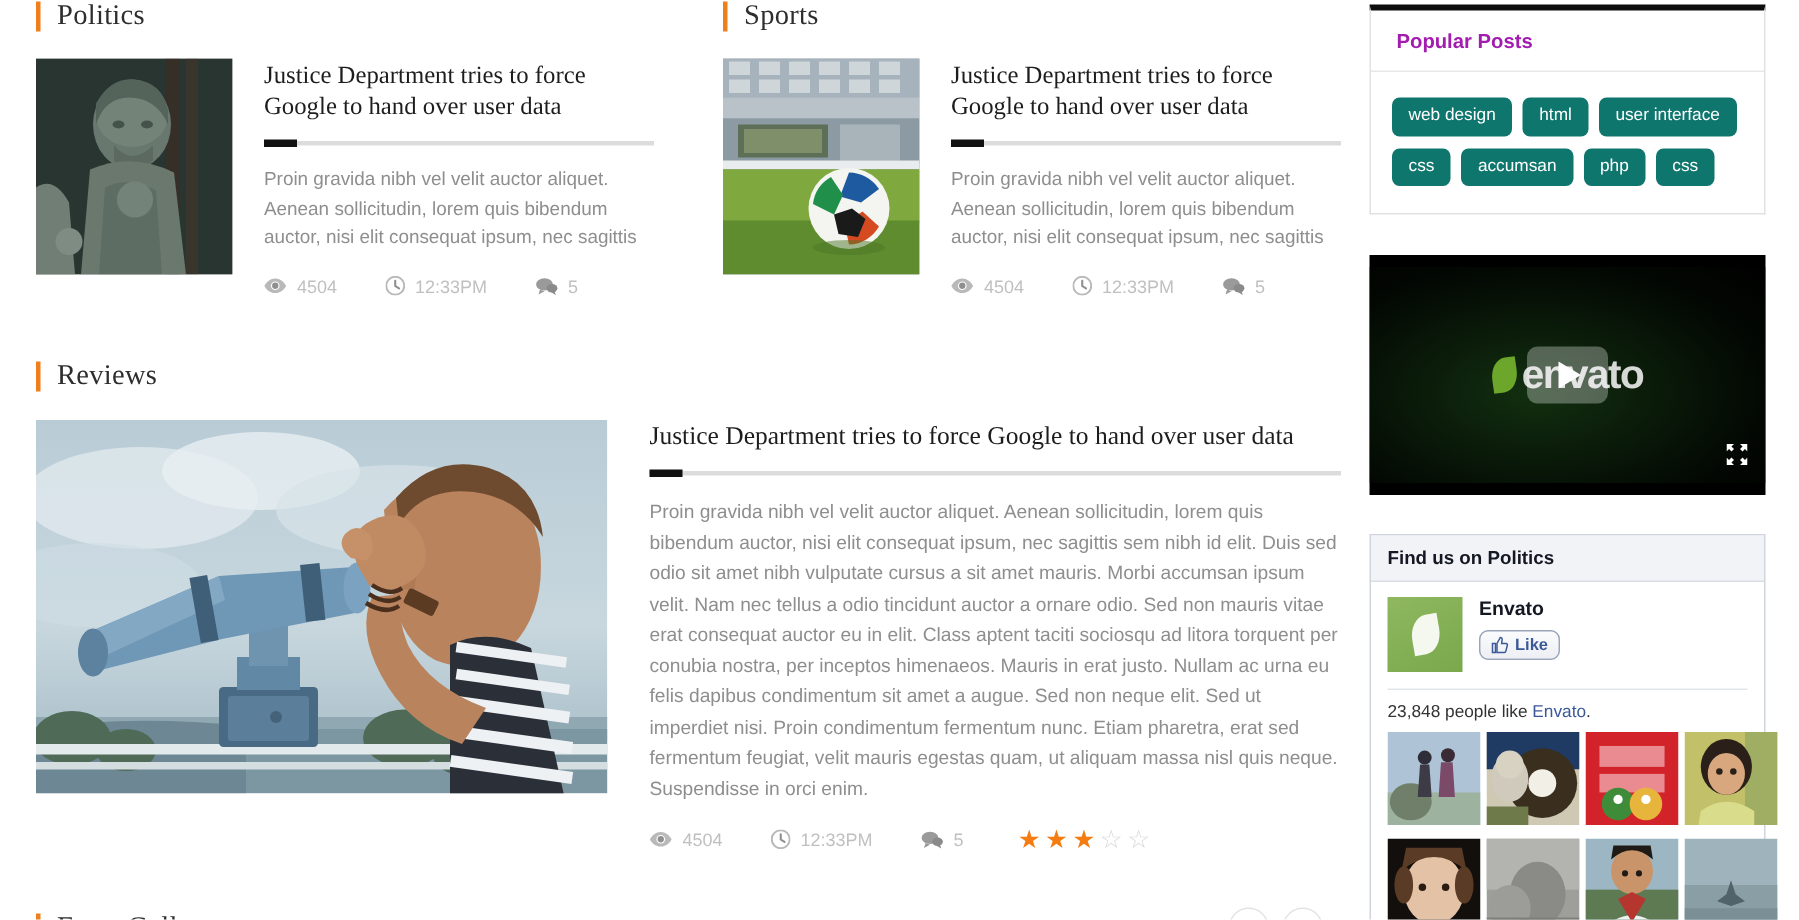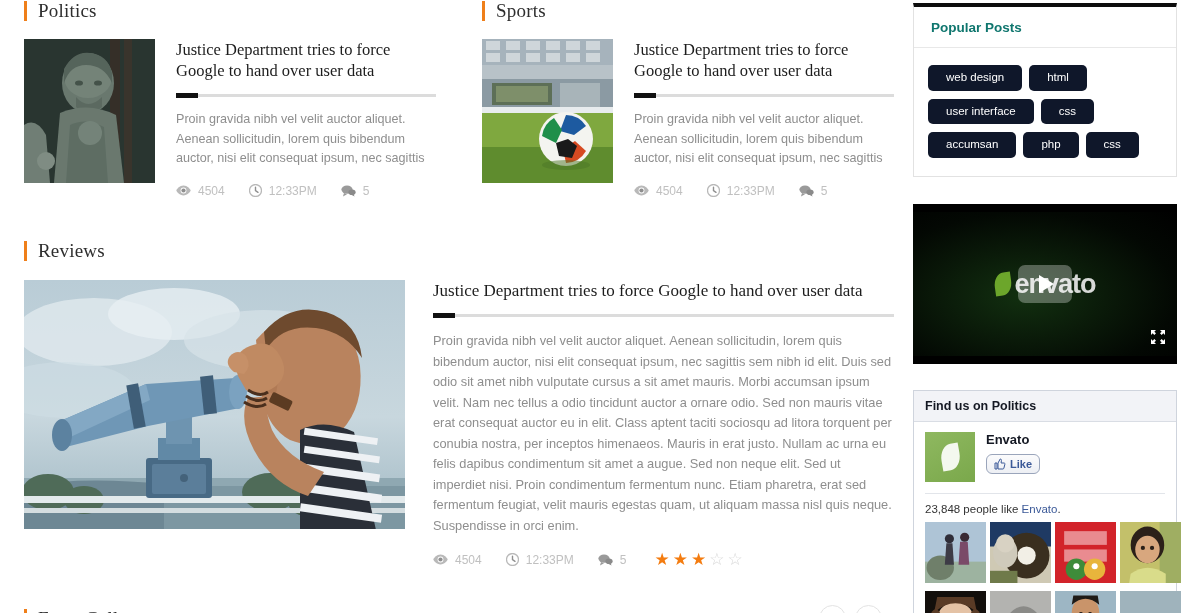--- a/index.html
+++ b/index.html
@@ -39,21 +39,21 @@
   .divider { margin-top: 12px; height: 3px; background: #dcdcdc; position: relative; }
   .divider::before {
     content:""; position: absolute; left: 0; top: -1px;
     width: 22px; height: 5px; background: #111;
   }
   .excerpt {
     margin-top: 13px;
     font-size: 12.6px; line-height: 1.56; color: #8e8e8e;
   }
 
-  .meta { display: flex; align-items: center; gap: 0; margin-top: 15px; }
+  .meta { display: flex; align-items: center; gap: 8px; margin-top: 15px; }
   .meta-item { display: flex; align-items: center; margin-right: 24px; }
   .meta-item svg { margin-right: 7px; }
   .meta-txt { font-size: 12px; color: #c0c0c0; }
   .stars { display: flex; align-items: center; gap: 3px; margin-left: 4px; }
   .star { font-size: 17px; line-height: 1; color: #f47c10; }
   .star.off { color: #d8d8d8; }
 
   
   .reviews { margin-top: 42px; }
   .rev-wrap { display: flex; margin-top: 18px; }
@@ -73,26 +73,26 @@
     border: 1px solid #e3e3e3; display: flex; align-items: center; justify-content: center;
     color: #d3d3d3; font-size: 13px; background: #fff;
   }
 
   
   .sidebar { position: absolute; left: 913px; top: 3px; width: 264px; }
   .widget { border: 1px solid #e2e2e2; background: #fff; }
   .widget.popular { border-top: 4px solid #0d0d0d; }
   .widget-head {
     padding: 13px 17px 12px; border-bottom: 1px solid #e8e8e8;
-    font-size: 13.5px; font-weight: bold; color: #0f766e;
+    font-size: 13.5px; font-weight: bold; color: #a21caf;
   }
   .tagcloud { padding: 17px 14px 18px; display: flex; flex-wrap: wrap; gap: 8px 7px; }
   .tag {
-    background: #0f172a; color: #fff; border-radius: 5px;
-    padding: 7px 18px; font-size: 11.5px; line-height: 1;
+    background: #0f766e; color: #fff; border-radius: 5px;
+    padding: 7px 11px; font-size: 11.5px; line-height: 1;
   }
 
   
   .video-box {
     margin-top: 27px; width: 264px; height: 160px;
     background: #000; position: relative; overflow: hidden;
   }
   .video-inner {
     position: absolute; left: 0; right: 0; top: 8px; bottom: 8px;
     background: radial-gradient(ellipse at 42% 58%, #123010 0%, #0a1a09 38%, #030803 70%, #000 100%);

